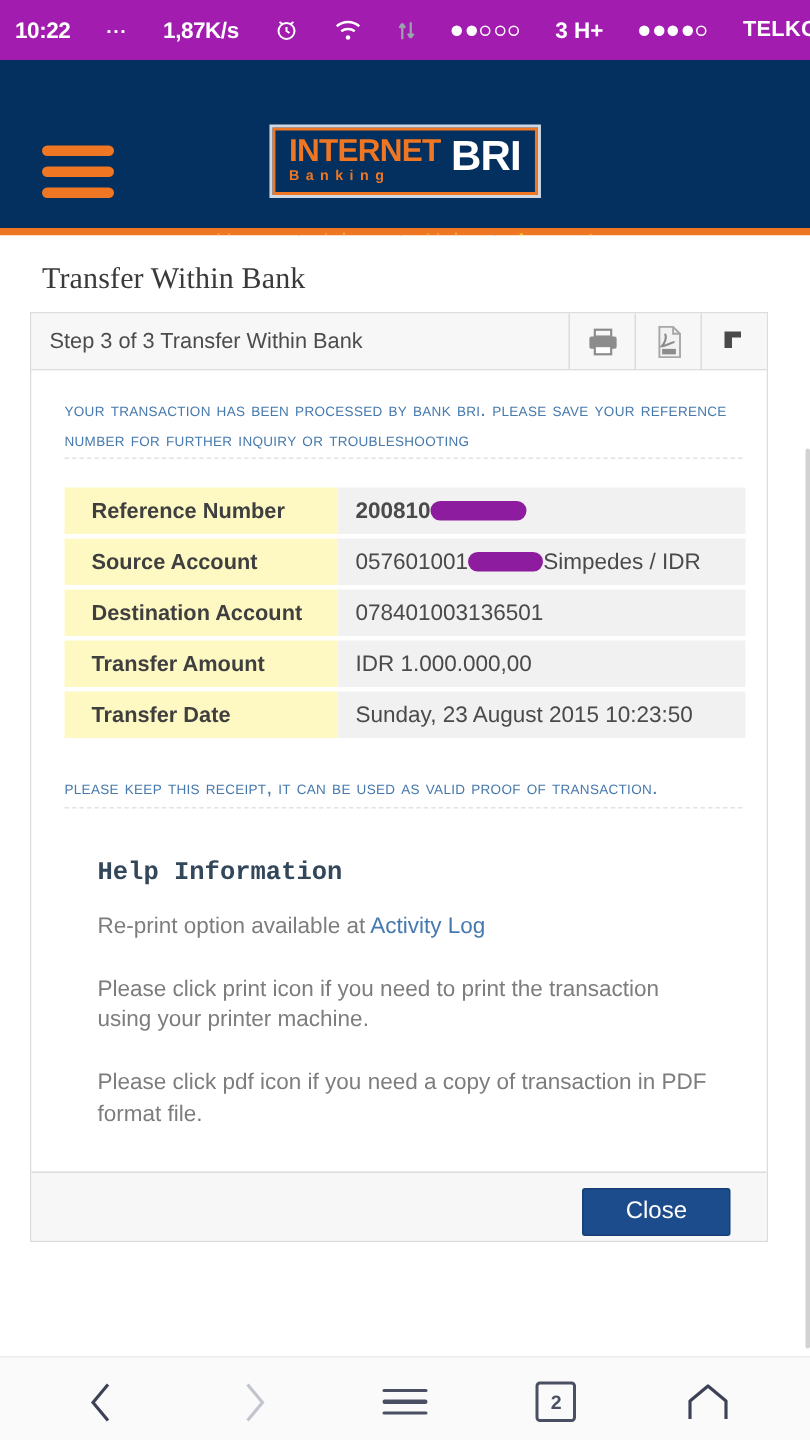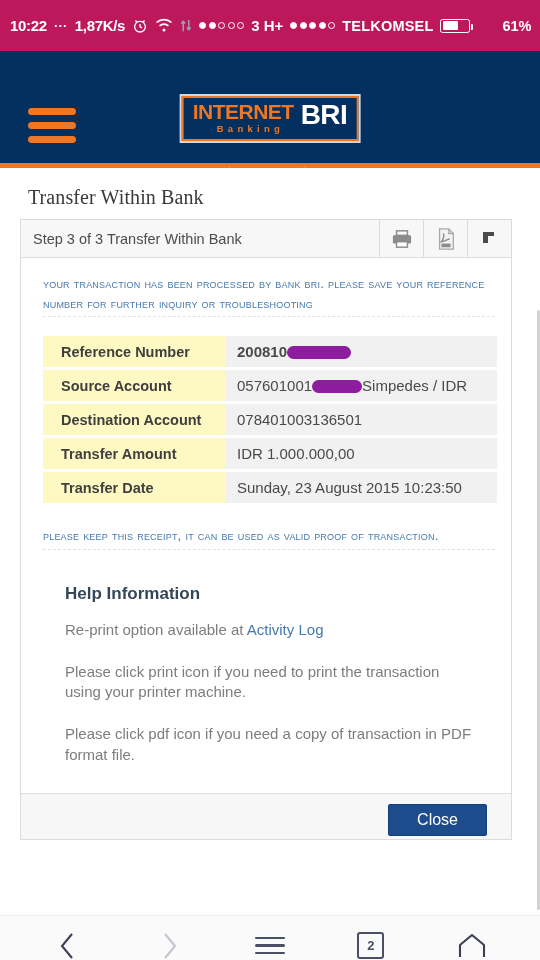--- a/index.html
+++ b/index.html
@@ -5,22 +5,22 @@
   * { margin:0; padding:0; box-sizing:border-box; }
   html, body {
     width:540px; height:960px;
     background:#ffffff;
     font-family:"Liberation Sans", sans-serif;
     overflow:hidden;
   }
 
   
   .statusbar {
-    height:51px; background:#be185d; color:#ffffff;
-    display:flex; align-items:center; gap:7px;
+    height:40px; background:#a21caf; color:#ffffff;
+    display:flex; align-items:center; gap:24px;
     padding:0 8px 0 10px;
     font-size:15px; font-weight:bold;
     white-space:nowrap;
   }
   .sb-clock { letter-spacing:-0.3px; }
   .sb-dots { letter-spacing:1px; font-size:13px; position:relative; top:-3px; }
   .sb-speed { letter-spacing:-0.3px; }
   .sb-icon { display:inline-flex; align-items:center; }
   .sig-dots { display:inline-flex; gap:2.5px; align-items:center; }
   .sig-dots i {
@@ -62,21 +62,21 @@
     padding:3px 9px 5px 9px;
     display:flex; align-items:flex-start; gap:7px;
   }
   .logo-left { display:flex; flex-direction:column; line-height:1; }
   .logo-internet {
     color:#ef7622; font-weight:bold; font-size:21px;
     letter-spacing:-0.5px; font-family:"Liberation Sans", sans-serif;
   }
   .logo-banking {
     color:#ef7622; font-weight:bold; font-size:9.5px;
-    letter-spacing:4.3px; margin-top:2px;margin-left:24px;
+    letter-spacing:4.3px; margin-top:2px;
   }
   .logo-bri {
     color:#ffffff; font-weight:bold; font-size:28px;
     letter-spacing:-0.5px; line-height:0.95;
     position:relative; top:1px;
   }
   .topnav {
     position:absolute; left:0; right:0; top:113px;
     display:flex; justify-content:center; align-items:center;
     font-size:15px;
@@ -146,20 +146,21 @@
     vertical-align:middle; position:relative; top:-1px;
   }
   .redact.w1 { width:64px; }
   .redact.w2 { width:50px; }
 
   .note2 { margin-top:20px; margin-bottom:30px; }
 
   .helph {
     font-size:17px; font-weight:bold; color:#33475b;
     margin:34px 0 16px 22px;
+    font-family:Liberation Mono, monospace;
   }
   .helpp {
     font-size:15px; color:#7d7d7d; line-height:1.35;
     margin:0 22px 22px 22px; max-width:440px;
   }
   .helpp a { color:#4679ad; text-decoration:none; }
 
   .panel-foot {
     border-top:1px solid #dcdcdc; background:#f7f7f7;
     height:46px; position:relative;

